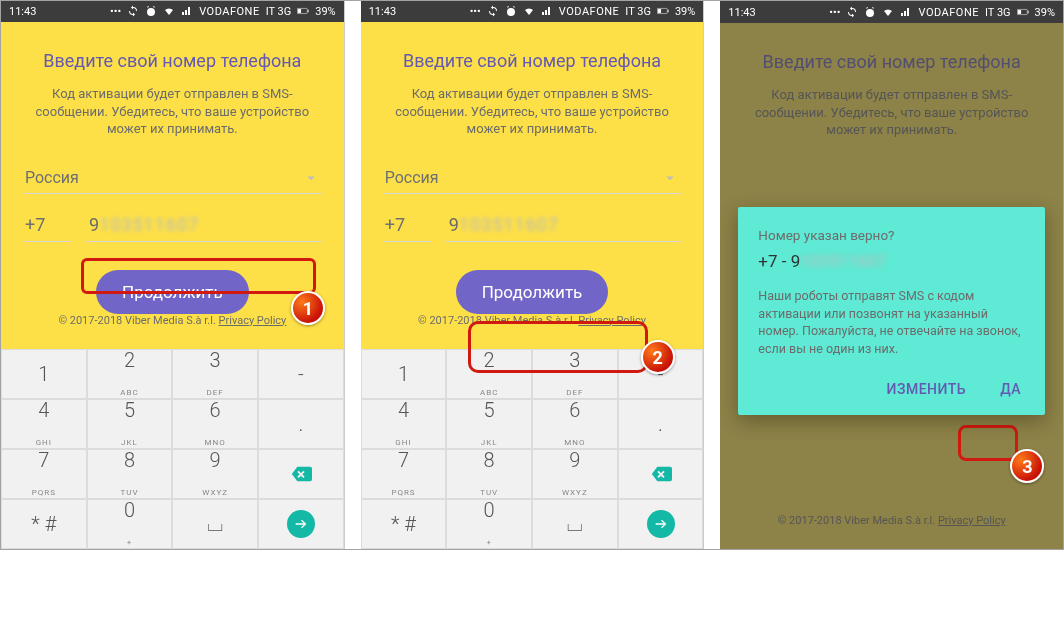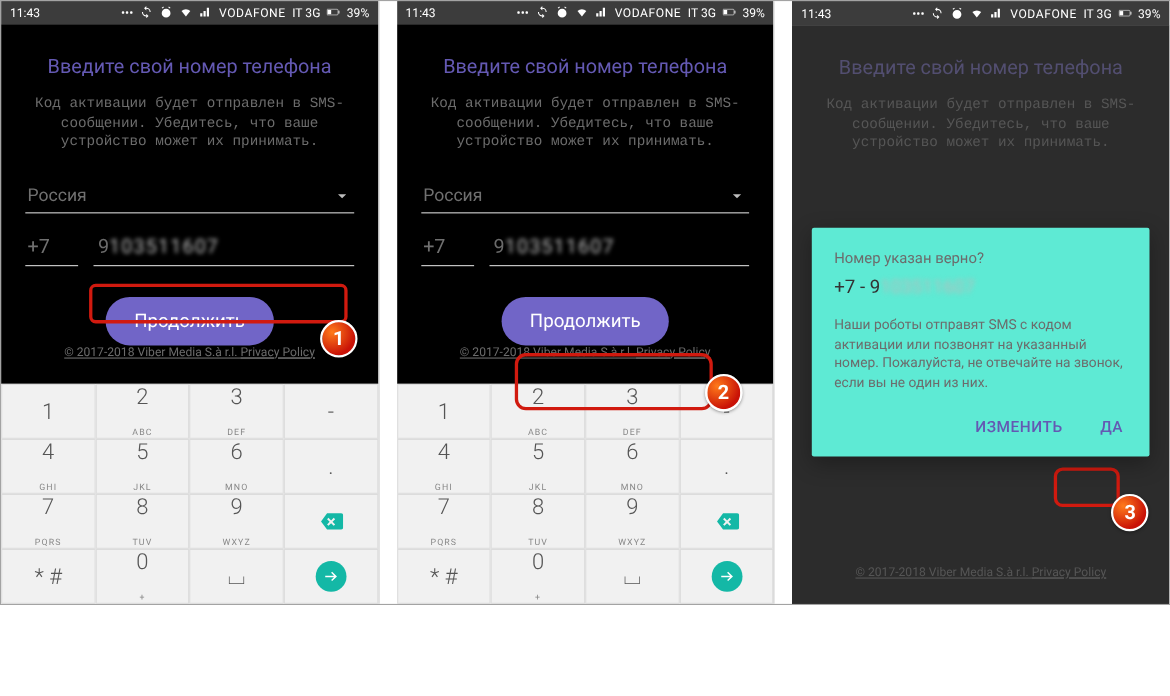--- a/index.html
+++ b/index.html
@@ -9,36 +9,36 @@
 .phone { flex:1; position:relative; border-right:1px solid #ccc; background:#f6f6f6; display:flex; flex-direction:column; overflow:hidden; }
 .phone:last-child { border-right:none; }
 
 
 .status { height:22px; background:#3c3c3c; color:#fff; display:flex; align-items:center; justify-content:space-between; padding:0 8px; font-size:11px; font-weight:400; }
 .status .left, .status .right { display:flex; align-items:center; gap:6px; }
 .status svg { width:12px; height:12px; fill:#fff; }
 .status .carrier { letter-spacing:0.5px; }
 
 
-.content { flex:1; background:#000000; padding:28px 22px 12px; text-align:center; display:flex; flex-direction:column; }
+.content { flex:1; background:#fde047; padding:28px 22px 12px; text-align:center; display:flex; flex-direction:column; }
 .title { color:#6459b3; font-size:18px; font-weight:400; margin-bottom:14px; }
-.subtitle { color:#6c6c6c; font-size:13px; line-height:1.35; margin-bottom:24px; padding:0 6px;font-family:Liberation Mono, monospace; }
+.subtitle { color:#6c6c6c; font-size:13px; line-height:1.35; margin-bottom:24px; padding:0 6px; }
 
 .field-country { display:flex; align-items:flex-end; justify-content:space-between; border-bottom:1px solid #d6d6d6; padding:6px 2px; margin-bottom:14px; cursor:pointer; }
 .field-country span { color:#707070; font-size:16px; }
 .chev { width:18px; height:18px; fill:#bdbdbd; }
 
 .phone-row { display:flex; align-items:center; gap:14px; margin-bottom:28px; }
 .prefix { color:#707070; font-size:18px; border-bottom:1px solid #d6d6d6; padding:6px 6px 6px 2px; width:48px; text-align:left; }
 .number { flex:1; border-bottom:1px solid #d6d6d6; padding:6px 4px; font-size:18px; color:#6a6a6a; text-align:left; position:relative; }
 .number .digits { filter:blur(2px); color:#bbb; letter-spacing:1px; }
 .number .first { filter:none; color:#6a6a6a; }
 
 .continue { align-self:center; background:#7165c7; color:#fff; border:none; border-radius:24px; padding:12px 26px; font-size:17px; cursor:pointer; }
-.footer { margin-top:auto; color:#6c6c6c; font-size:11px; padding-bottom:10px;text-decoration:underline; }
+.footer { margin-top:auto; color:#6c6c6c; font-size:11px; padding-bottom:10px; }
 .footer a { color:#6c6c6c; text-decoration:underline; }
 
 
 .ring { position:absolute; border:3px solid #d11a0f; border-radius:8px; pointer-events:none; }
 .ring-num { top:257px; left:80px; width:235px; height:36px; border-radius:6px; }
 .ring-btn { top:320px; left:107px; width:180px; height:52px; border-radius:10px; }
 .ring-yes { top:424px; left:238px; width:60px; height:36px; border-radius:8px; }
 
 
 .badge { position:absolute; width:34px; height:34px; border-radius:50%; background:radial-gradient(circle at 30% 30%,#ff7a1a,#c91207 70%); border:2px solid #fff; box-shadow:0 1px 3px rgba(0,0,0,0.4); color:#fff; font-weight:700; font-size:18px; display:flex; align-items:center; justify-content:center; }

